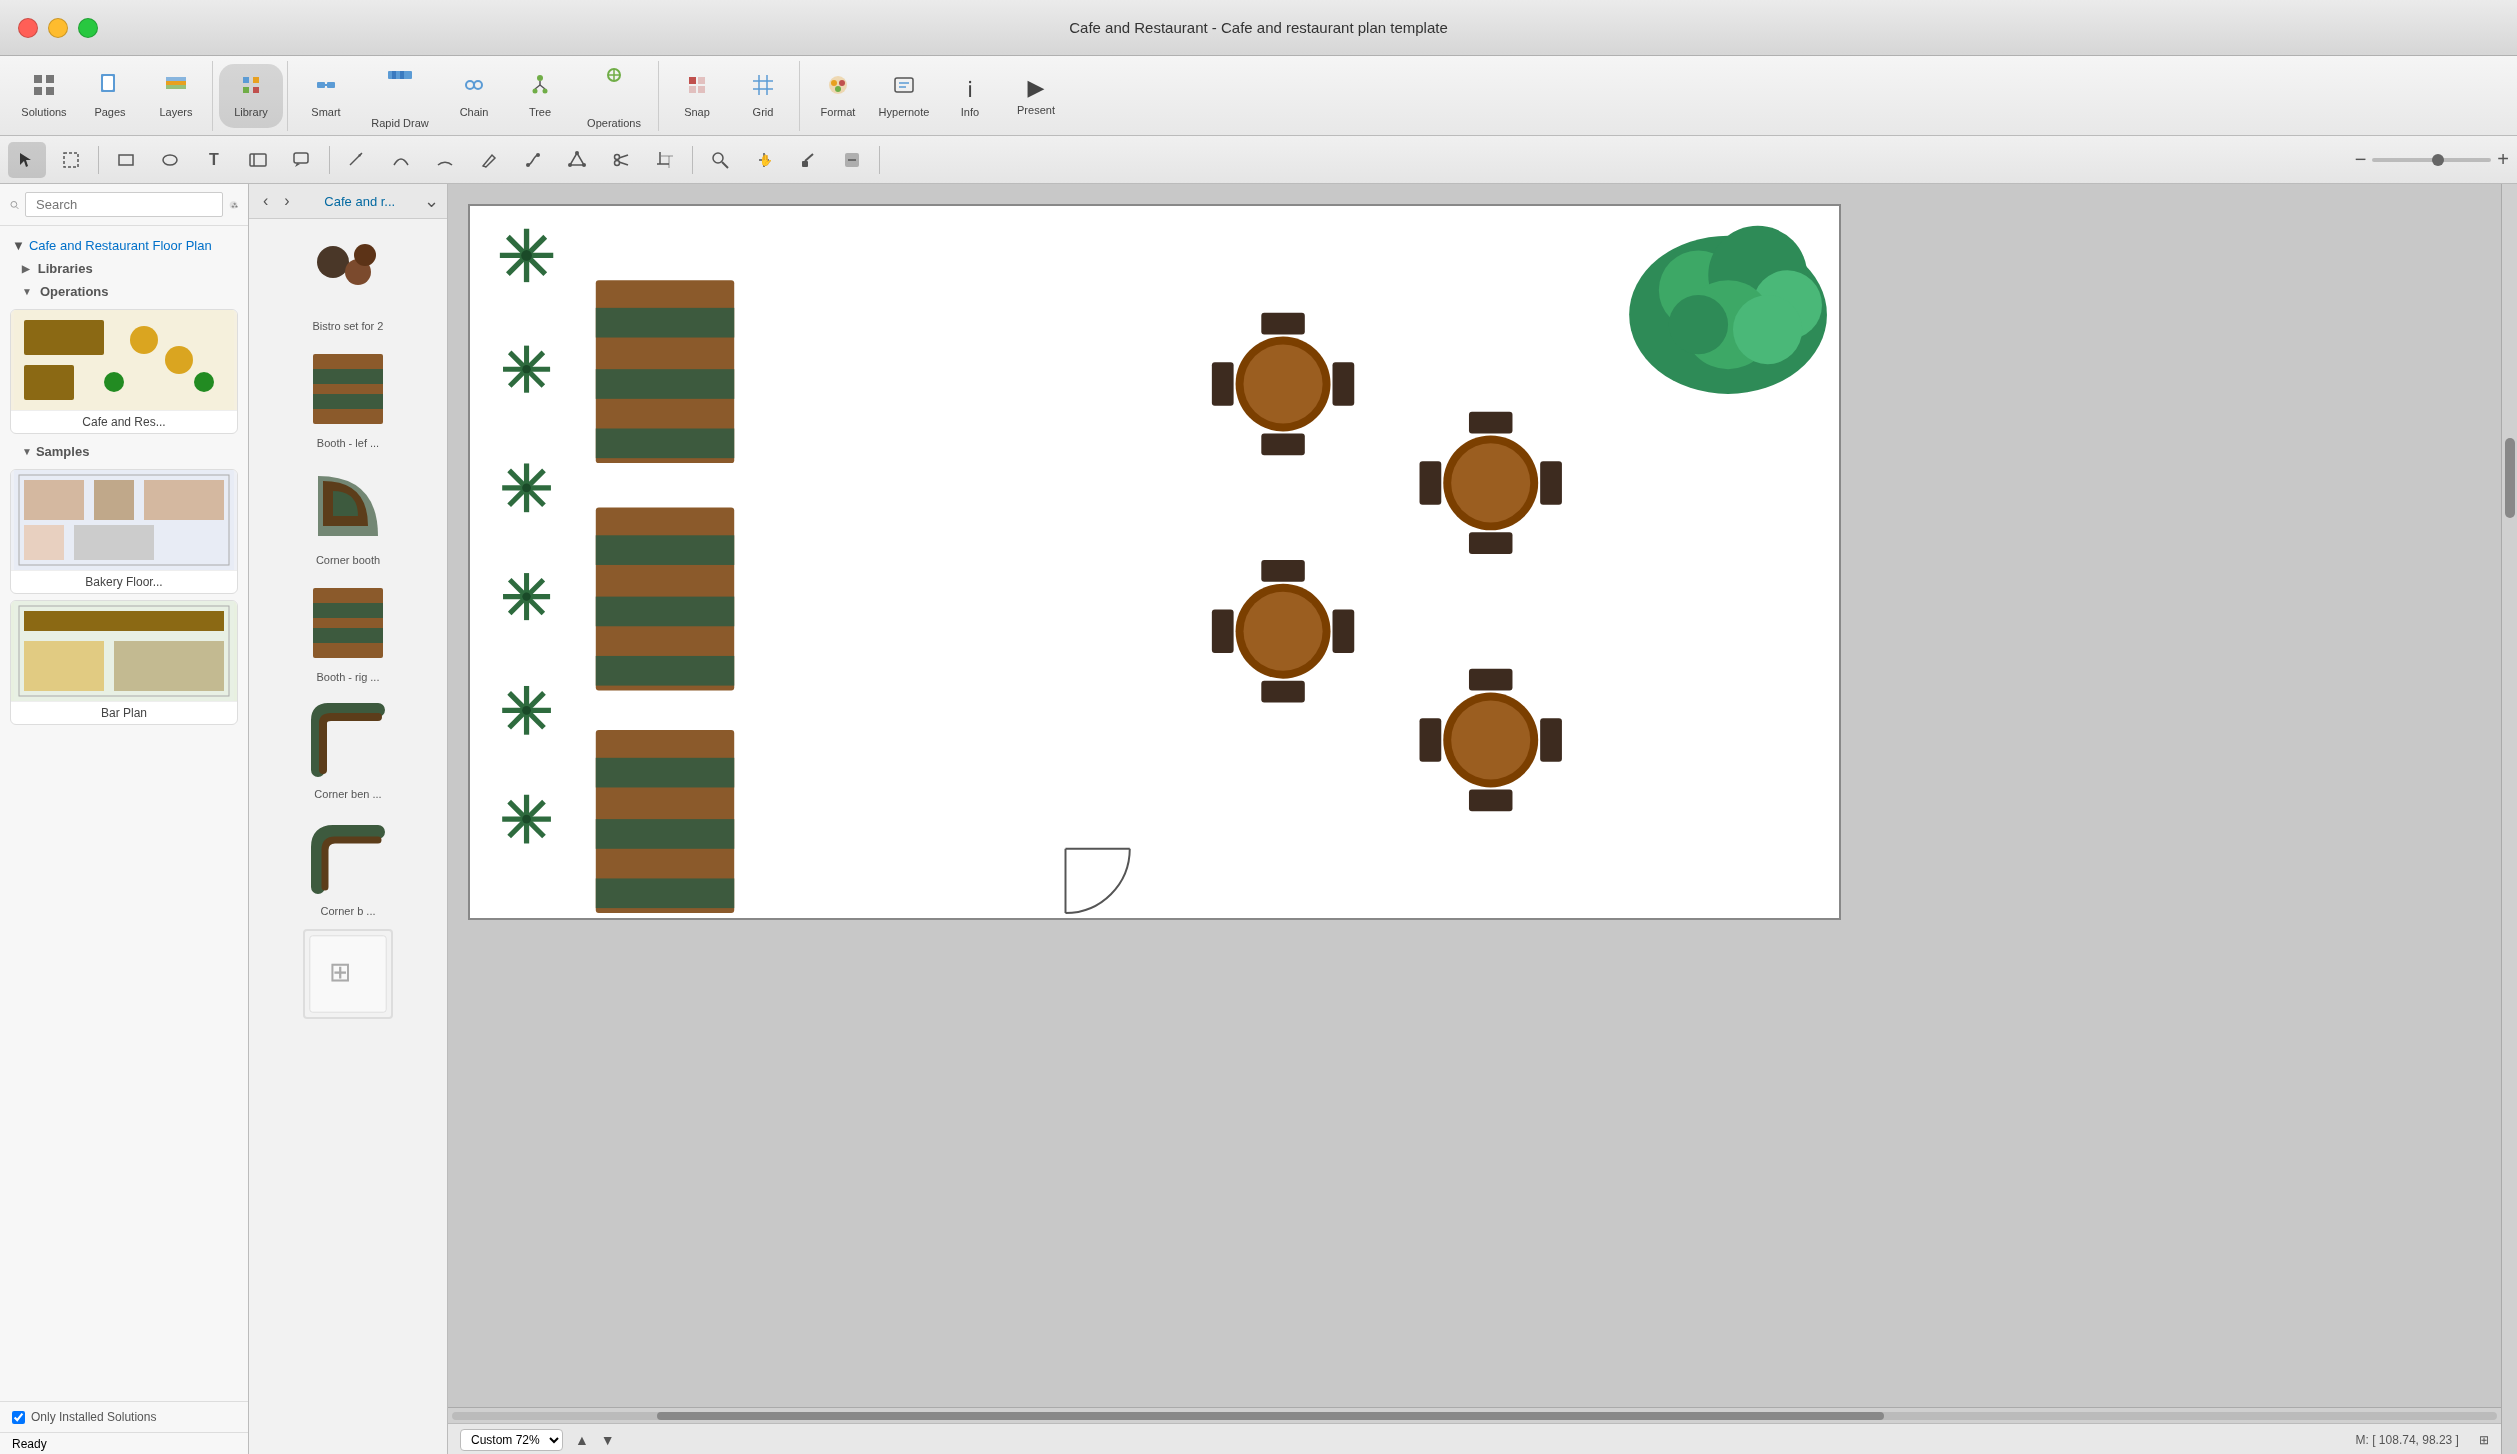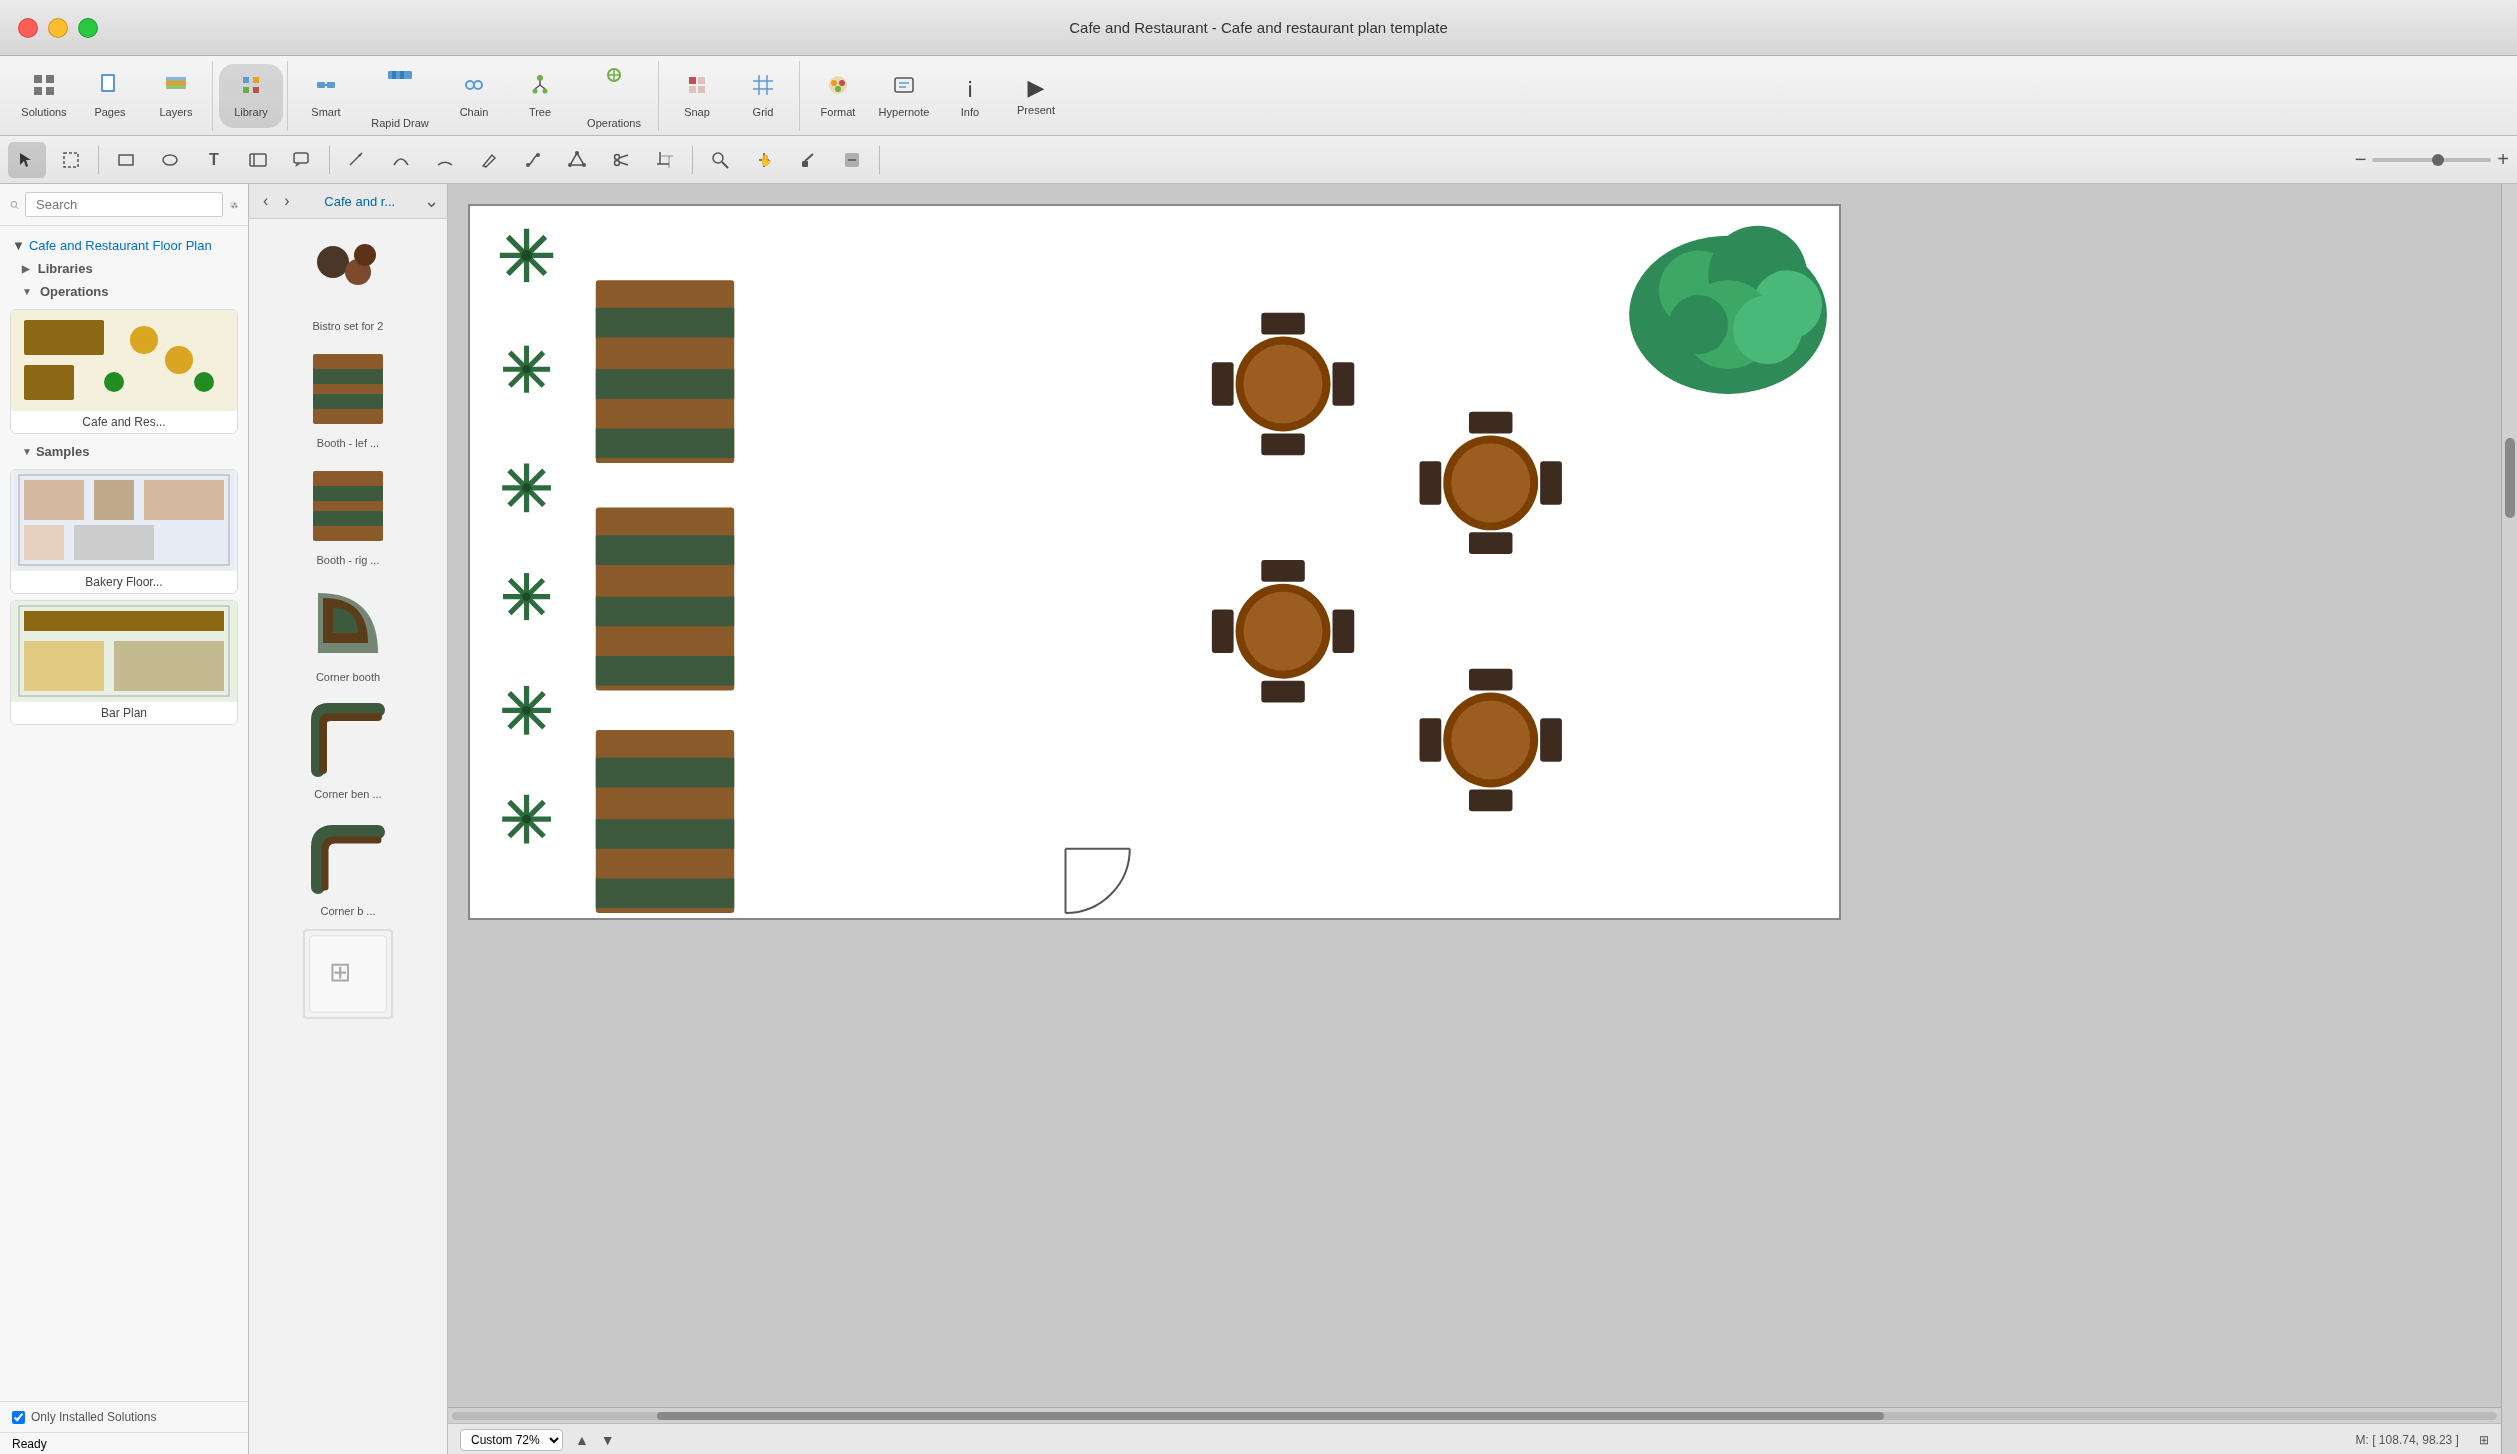--- a/index.html
+++ b/index.html
@@ -615,37 +615,37 @@
             <rect x="10" y="25" width="70" height="15" fill="#3D5A3E"></rect>
             <rect x="10" y="50" width="70" height="15" fill="#3D5A3E"></rect>
           </svg>
         </div>
         <div class="lib-item-label">Booth - lef ...</div>
       </div>
 
       <div class="lib-item">
         <div class="lib-item-img">
           <svg width="90" height="90" viewBox="0 0 90 90">
+            <path d="M15,15 Q75,15 75,75 L15,75 Z" fill="#3D5A3E" opacity="0.7"></path>
+            <path d="M20,20 Q65,20 65,65 L20,65 Z" fill="#5C3D1A"></path>
+            <path d="M30,30 Q55,30 55,55 L30,55 Z" fill="#3D5A3E"></path>
+          </svg>
+        </div>
+        <div class="lib-item-label">Corner booth</div>
+      </div>
+
+      <div class="lib-item">
+        <div class="lib-item-img">
+          <svg width="90" height="90" viewBox="0 0 90 90">
             <rect x="10" y="10" width="70" height="70" rx="2" fill="#8B5A2B"></rect>
             <rect x="10" y="25" width="70" height="15" fill="#3D5A3E"></rect>
             <rect x="10" y="50" width="70" height="15" fill="#3D5A3E"></rect>
           </svg>
         </div>
         <div class="lib-item-label">Booth - rig ...</div>
-      </div>
-
-      <div class="lib-item">
-        <div class="lib-item-img">
-          <svg width="90" height="90" viewBox="0 0 90 90">
-            <path d="M15,15 Q75,15 75,75 L15,75 Z" fill="#3D5A3E" opacity="0.7"></path>
-            <path d="M20,20 Q65,20 65,65 L20,65 Z" fill="#5C3D1A"></path>
-            <path d="M30,30 Q55,30 55,55 L30,55 Z" fill="#3D5A3E"></path>
-          </svg>
-        </div>
-        <div class="lib-item-label">Corner booth</div>
       </div>
 
       <div class="lib-item">
         <div class="lib-item-img">
           <svg width="90" height="90" viewBox="0 0 90 90">
             <path d="M15,75 L15,25 Q15,15 25,15 L75,15" fill="none" stroke="#3D5A3E" stroke-width="14" stroke-linecap="round"></path>
             <path d="M20,75 L20,28 Q20,22 28,22 L75,22" fill="none" stroke="#5C3D1A" stroke-width="8" stroke-linecap="round"></path>
           </svg>
         </div>
         <div class="lib-item-label">Corner ben ...</div>

